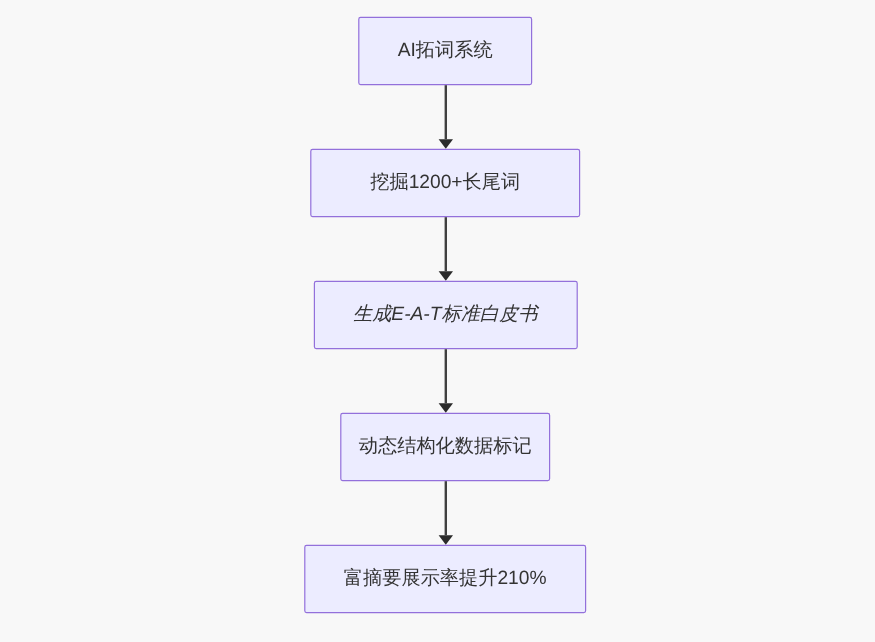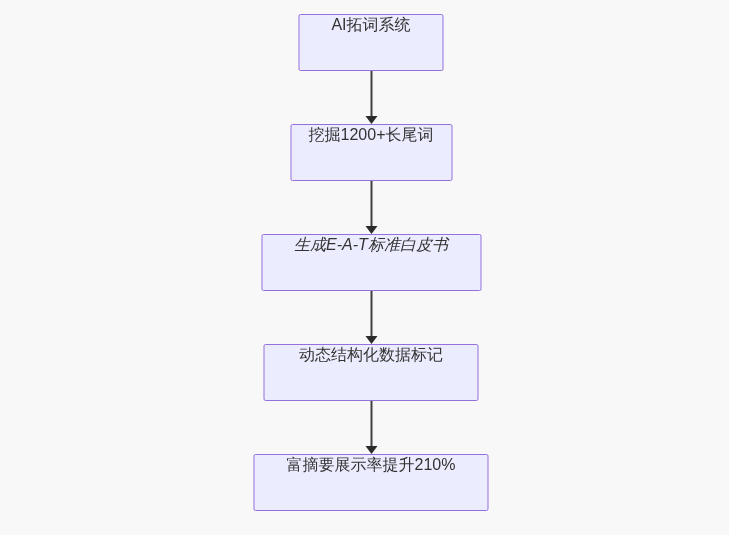--- a/index.html
+++ b/index.html
@@ -24,29 +24,30 @@
     align-items: center;
     width: max-content;
   }
   .node {
     box-sizing: border-box;
     height: 57px;
     background: #ECECFF;
     border: 1px solid #9370DB;
     border-radius: 2px;
     display: flex;
+    align-items: center;
     justify-content: center;
     color: #333333;
     font-size: 16px;
     white-space: nowrap;
   }
   .node.n1 { width: 145px; }
-  .node.n2 { width: 162px; }
+  .node.n2 { width: 225px; }
   .node.n3 { width: 220px; font-style: italic; }
-  .node.n4 { width: 215px; }
+  .node.n4 { width: 175px; }
   .node.n5 { width: 235px; }
   .connector {
     height: 53px;
     display: flex;
     flex-direction: column;
     align-items: center;
   }
   .connector .line {
     width: 2px;
     flex: 1;

